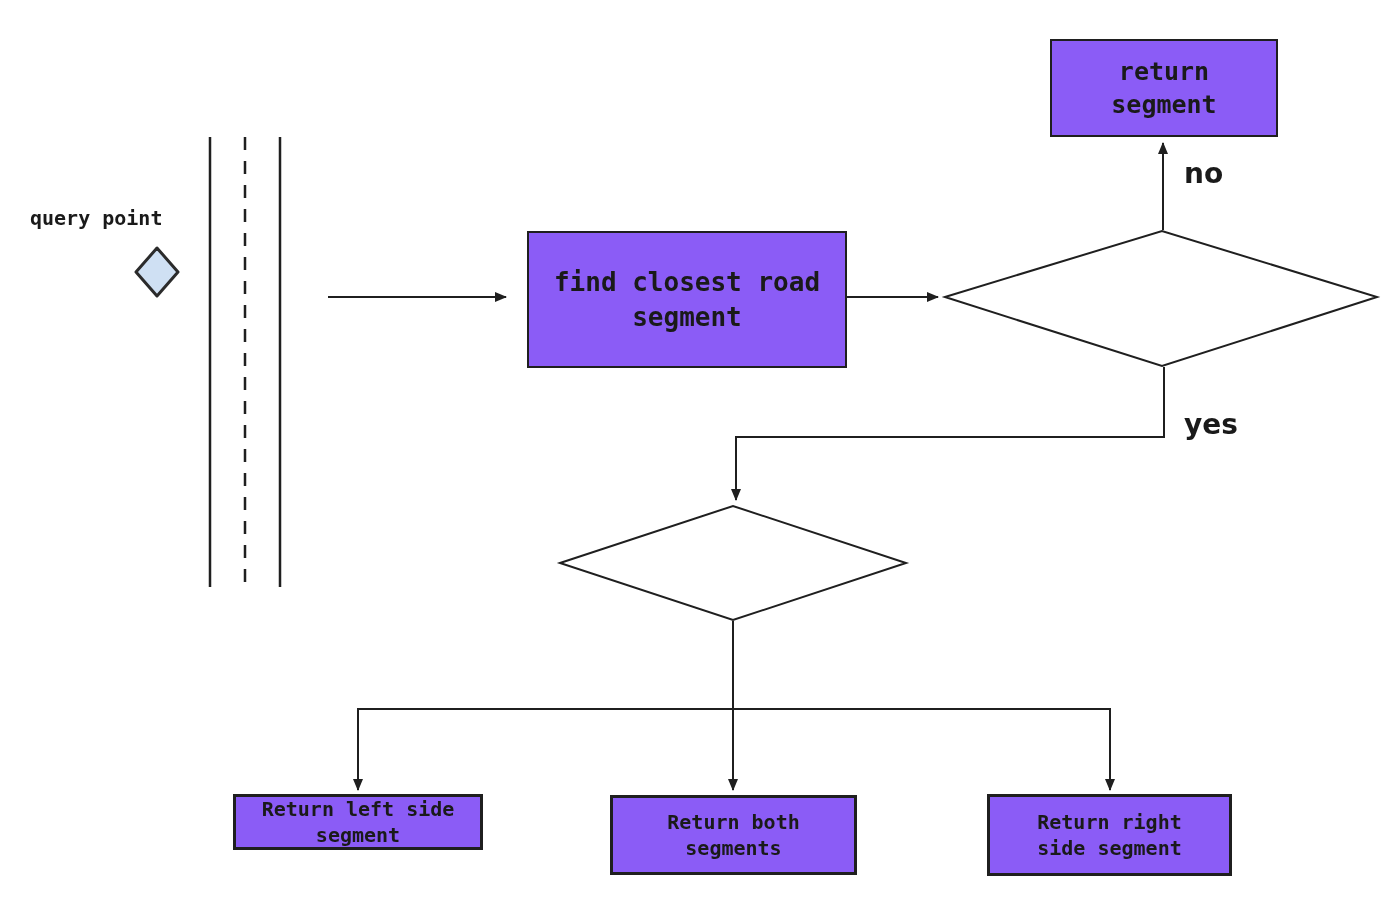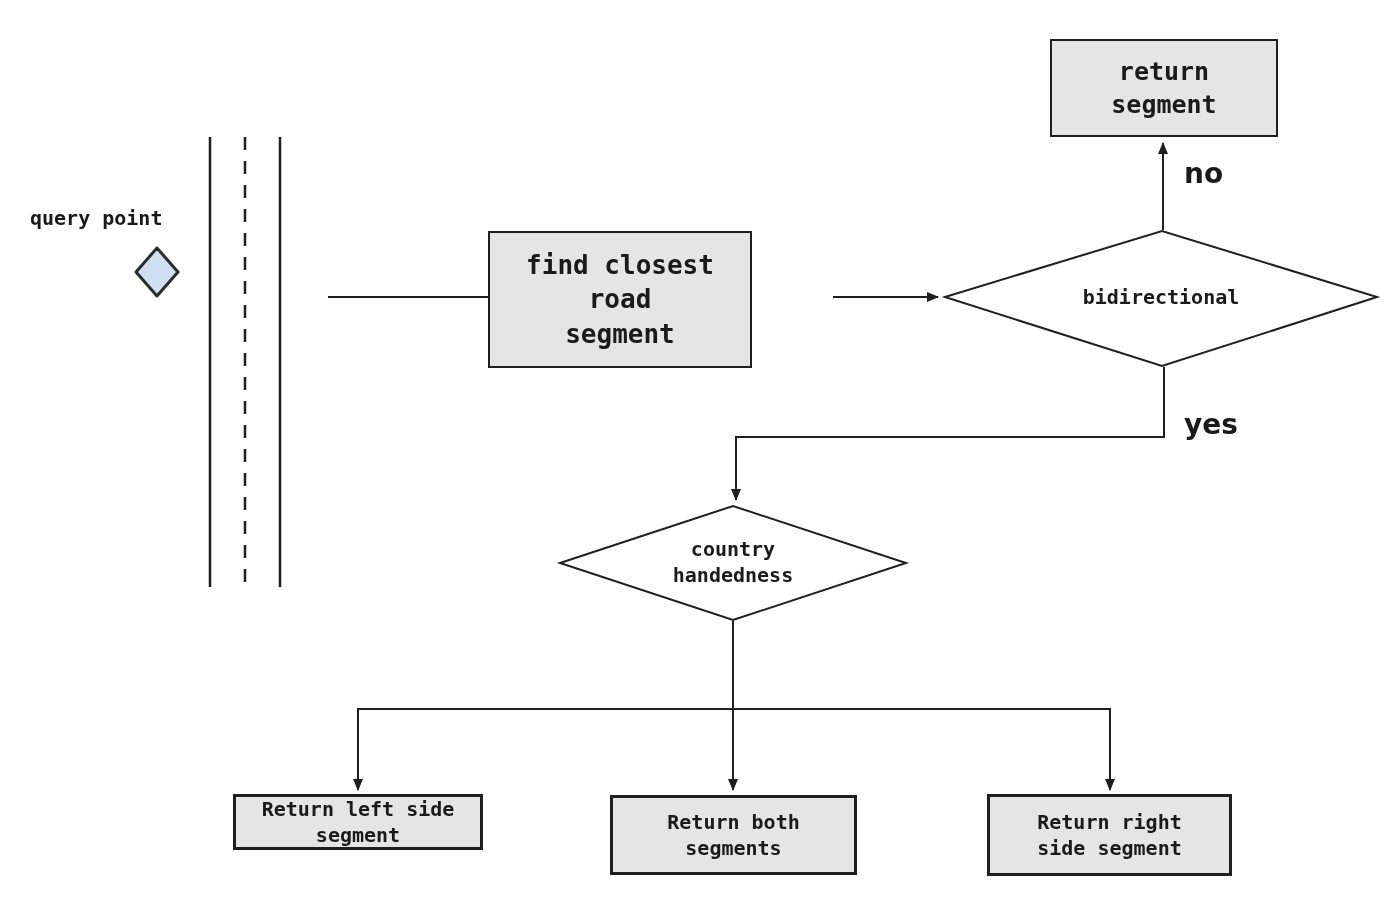--- a/index.html
+++ b/index.html
@@ -12,34 +12,34 @@
     color: #1a1a1a;
     overflow: hidden;
   }
   svg.layer {
     position: absolute;
     left: 0; top: 0;
     width: 1400px; height: 902px;
   }
   .box {
     position: absolute;
-    background: #e5e5e5;
+    background: #8b5cf6;
     border: 2px solid #1f1f1f;
     box-sizing: border-box;
     display: flex;
     align-items: center;
     justify-content: center;
     text-align: center;
   }
   .box .box-label {
     white-space: pre-line;
     font-weight: bold;
     line-height: 1.32;
   }
-  .box-find    { left: 488px; top: 231px; width: 264px; height: 137px; }
+  .box-find    { left: 527px; top: 231px; width: 320px; height: 137px; }
   .box-find .box-label { font-size: 26px; }
   .box-return  { left: 1050px; top: 39px; width: 228px; height: 98px; }
   .box-return .box-label { font-size: 25px; }
   .box-left    { left: 233px; top: 794px; width: 250px; height: 56px; border-width: 3px; }
   .box-both    { left: 610px; top: 795px; width: 247px; height: 80px; border-width: 3px; }
   .box-right   { left: 987px; top: 794px; width: 245px; height: 82px; border-width: 3px; }
   .box-left .box-label, .box-both .box-label, .box-right .box-label { font-size: 20px; }
   .dlabel {
     position: absolute;
     text-align: center;
@@ -122,17 +122,14 @@
   <div class="box box-right">
     <span class="box-label">Return right
 side segment</span>
   </div>
 
   <div class="box box-both">
     <span class="box-label">Return both
 segments</span>
   </div>
 
-  <div class="dlabel dlabel-bidir">bidirectional</div>
-  <div class="dlabel dlabel-country">country
-handedness</div>
 
 </div>
 
 </body></html>

